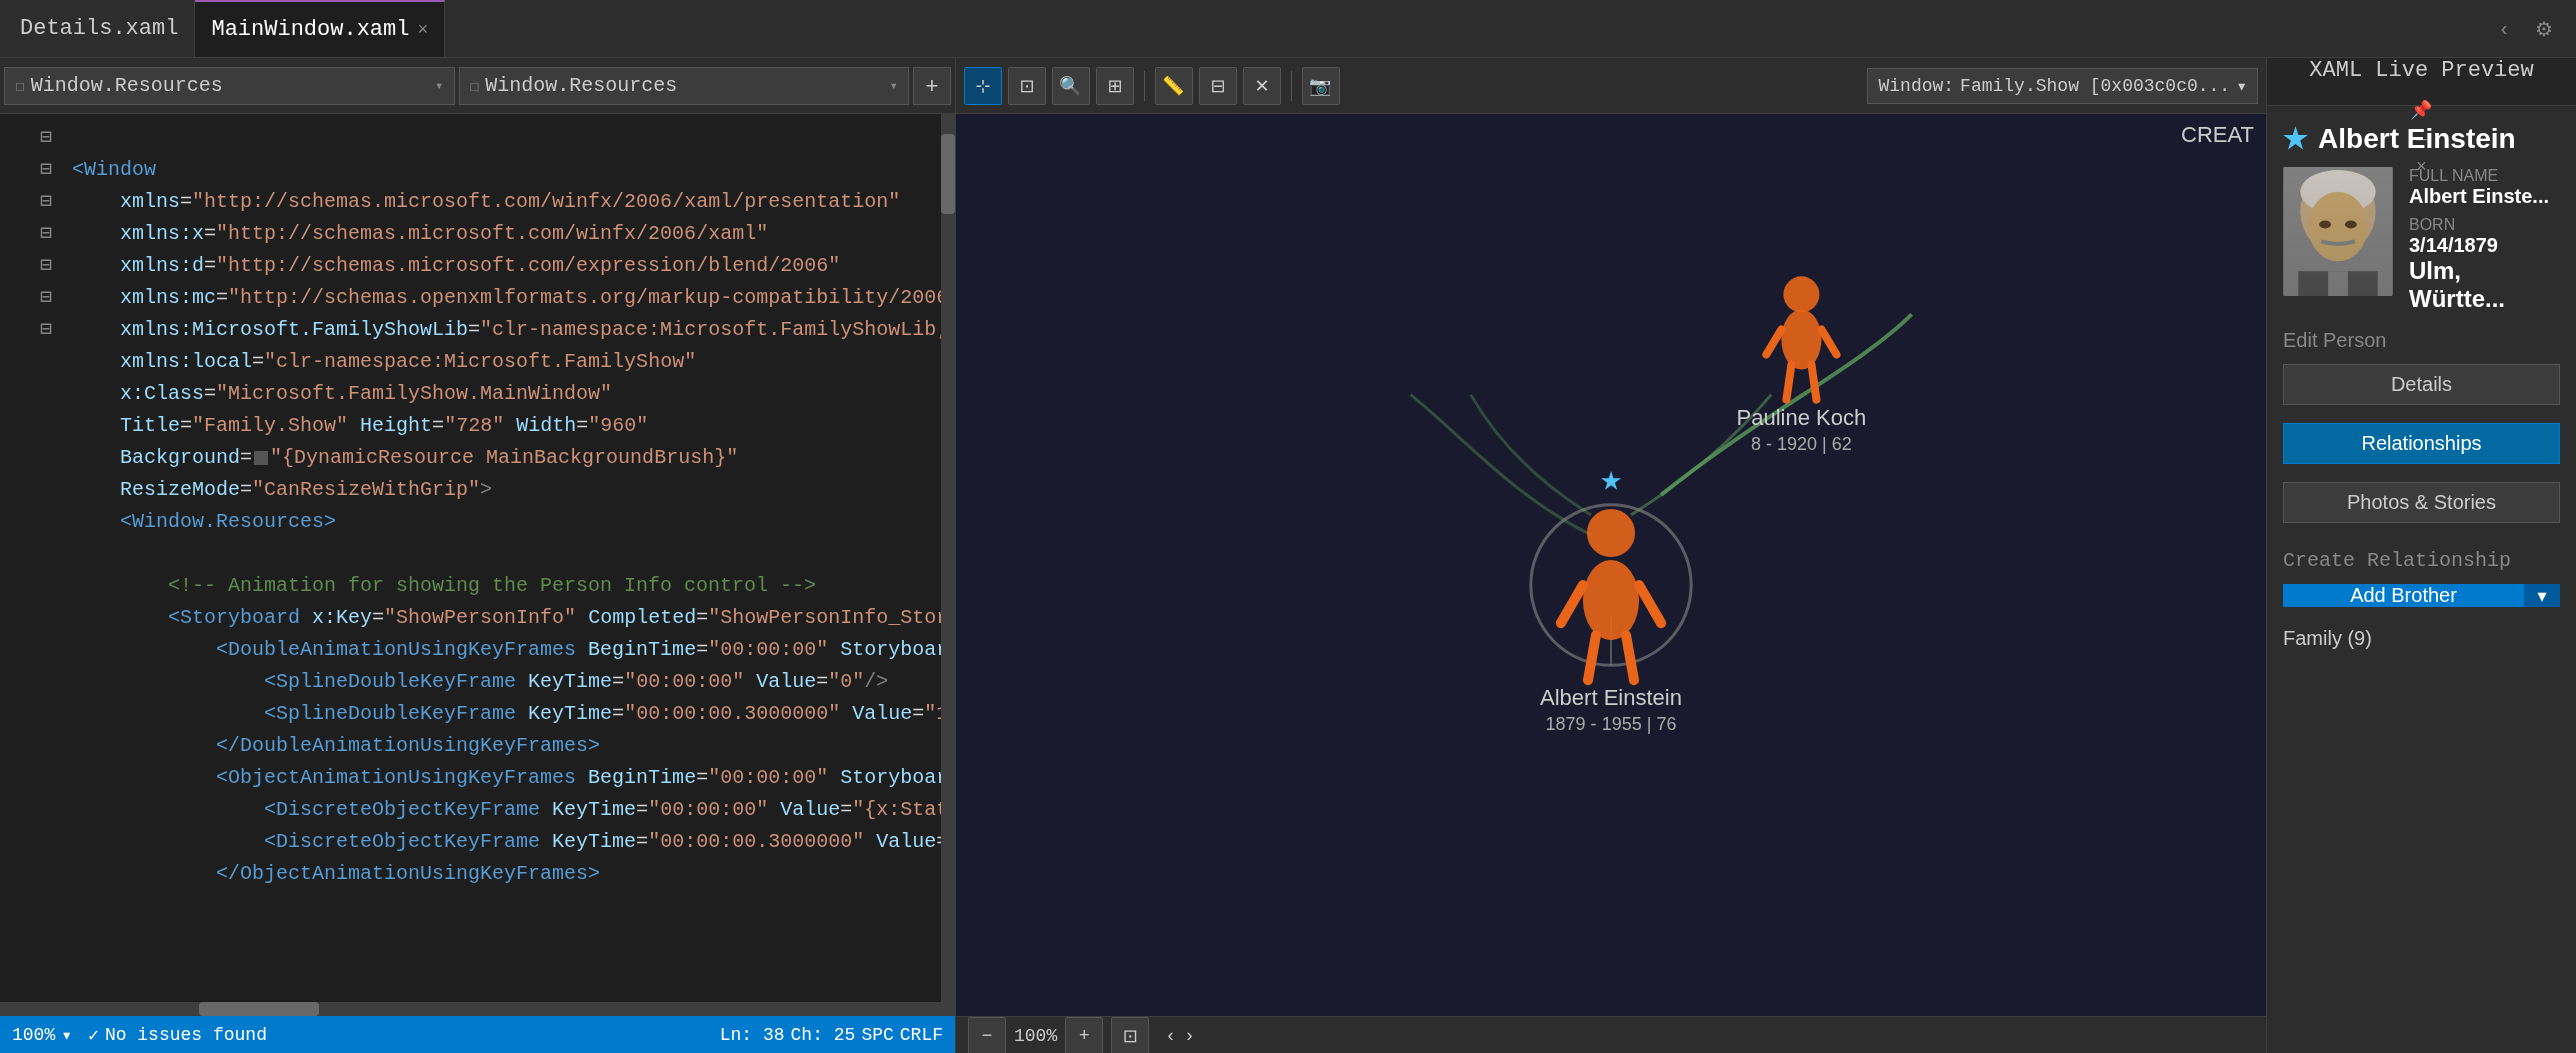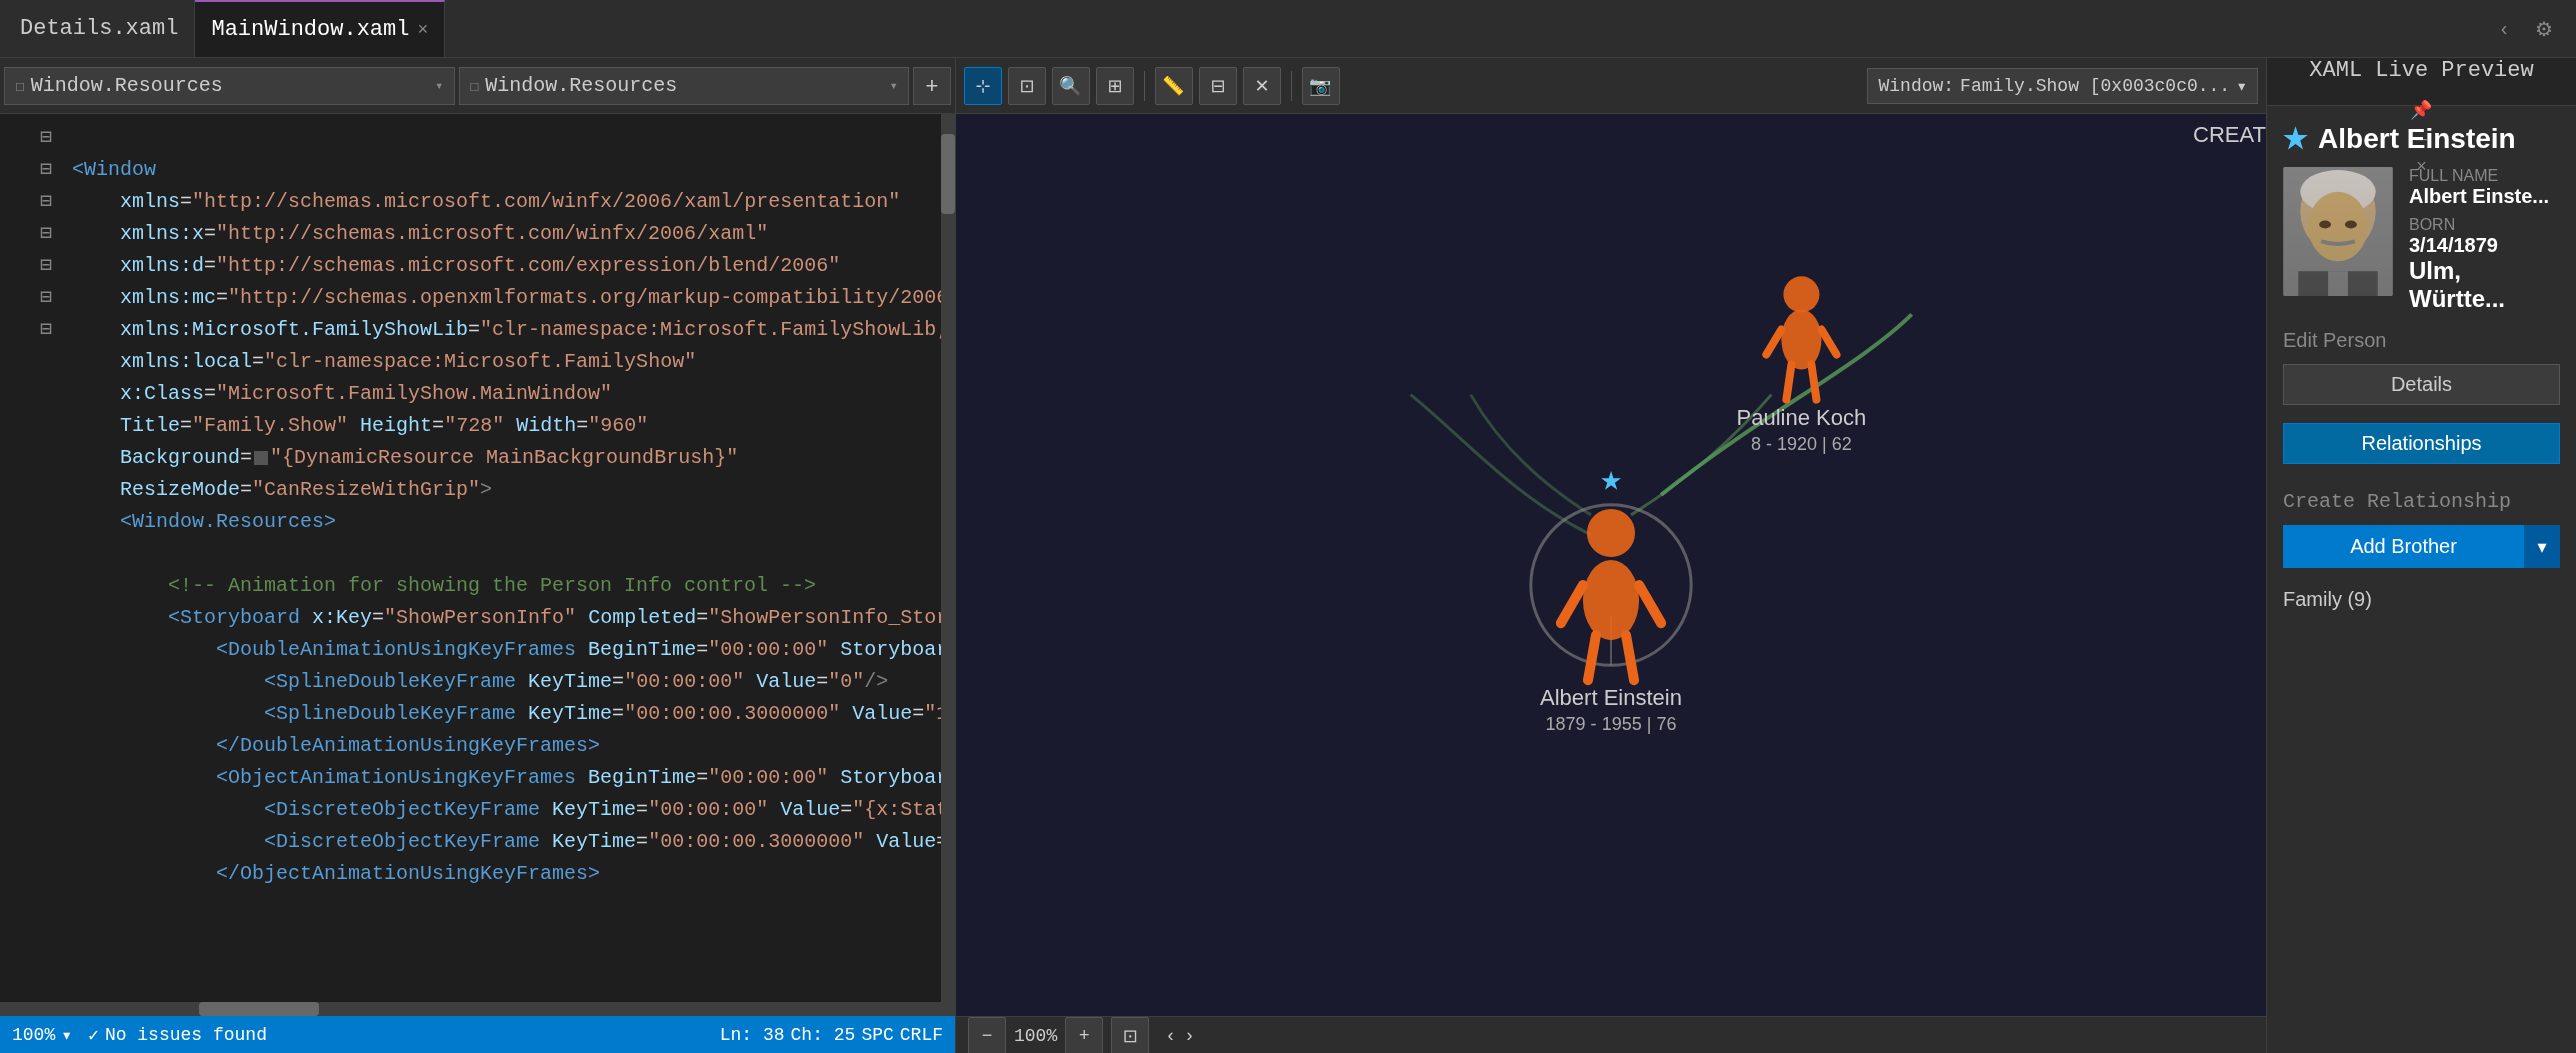--- a/index.html
+++ b/index.html
@@ -357,21 +357,21 @@
       display: flex;
       align-items: stretch;
       gap: 0;
     }
     .add-brother-btn {
       flex: 1;
       background: #007acc;
       border: none;
       color: #fff;
       font-size: 20px;
-      padding: 10px 0;
+      padding: 0 0;
       cursor: pointer;
       text-align: center;
       font-family: Arial, sans-serif;
     }
     .add-brother-dropdown {
       width: 36px;
       background: #005a9e;
       border: none;
       color: #fff;
       font-size: 18px;
@@ -599,21 +599,21 @@
 
             <line x1="30" y1="130" x2="22" y2="175" stroke="#e8651a" stroke-width="10" stroke-linecap="round"></line>
             <line x1="60" y1="130" x2="68" y2="175" stroke="#e8651a" stroke-width="10" stroke-linecap="round"></line>
           </g>
 
           <text x="600" y="590" fill="#cccccc" font-size="22" font-family="Arial" text-anchor="middle">Albert Einstein</text>
           <text x="600" y="615" fill="#aaaaaa" font-size="18" font-family="Arial" text-anchor="middle">1879 - 1955 | 76</text>
         </svg>
 
         
-        <div style="position:absolute; top:8px; right:0; color:#ccc; font-size:22px; font-family:Arial;text-align:right;">CREAT</div>
+        <div style="position:absolute; top:8px; right:12px; color:#ccc; font-size:22px; font-family:Arial;text-align:right;">CREAT</div>
       </div>
 
       <div class="xaml-bottom-bar">
         <button class="xaml-tool-btn">−</button>
         <span>100%</span>
         <button class="xaml-tool-btn">+</button>
         <button class="xaml-tool-btn">⊡</button>
         <span style="margin-left:8px;">‹</span>
         <span>›</span>
       </div>
@@ -676,20 +676,21 @@
               <div class="detail-label">Born</div>
               <div class="detail-value">3/14/1879</div>
               <div class="detail-value small">Ulm, Württe...</div>
             </div>
           </div>
         </div>
 
         <div class="edit-person-label">Edit Person</div>
         <button class="edit-btn">Details</button>
         <button class="edit-btn active">Relationships</button>
+        <button class="edit-btn">Photos &amp; Stories</button>
 
         <div class="create-rel-label">Create Relationship</div>
         <div class="add-brother-row">
           <button class="add-brother-btn">Add Brother</button>
           <button class="add-brother-dropdown">▾</button>
         </div>
 
         <div class="family-section-label">Family (9)</div>
       </div>
     </div>

